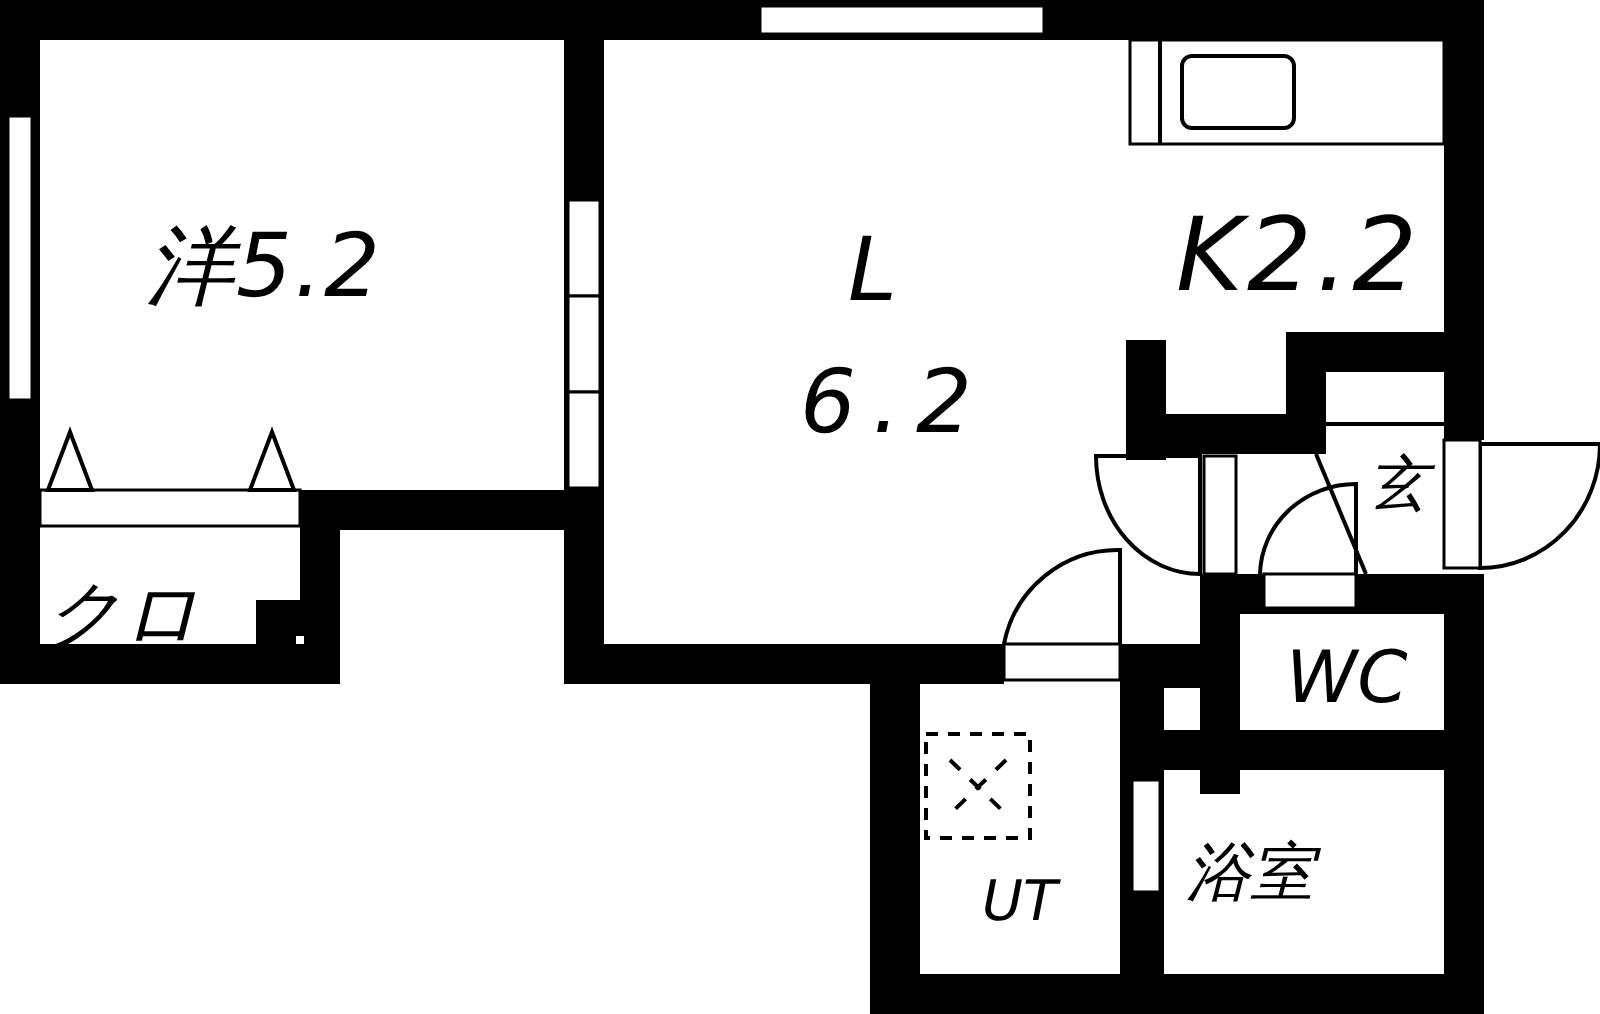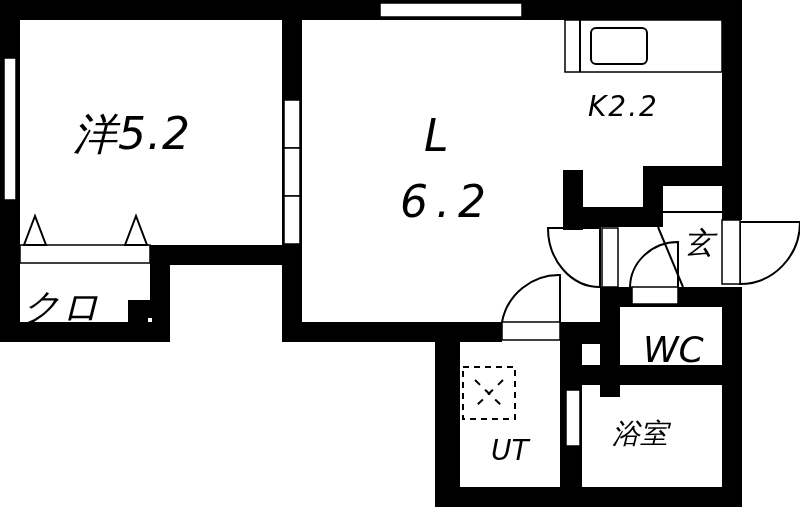--- a/index.html
+++ b/index.html
@@ -75,17 +75,17 @@
 
   <rect class="dash" x="463" y="367" width="52" height="52"></rect>
   <line class="dash" x1="475" y1="380" x2="503" y2="407" style="stroke-dasharray:7 7"></line>
   <line class="dash" x1="503" y1="380" x2="475" y2="407" style="stroke-dasharray:7 7"></line>
 </svg>
 
 <div class="lbl" style="left:73px;top:112px;font-size:44px;letter-spacing:1px;">洋5.2</div>
 <div class="lbl" style="left:22px;top:288px;font-size:38px;">クロ</div>
 <div class="lbl" style="left:424px;top:114px;font-size:44px;">L</div>
 <div class="lbl" style="left:400px;top:180px;font-size:44px;letter-spacing:8px;">6.2</div>
-<div class="lbl" style="left:588px;top:93px;font-size:28px;letter-spacing:2px;">K2.2</div>
+<div class="lbl" style="left:588px;top:103px;font-size:51px;letter-spacing:2px;">K2.2</div>
 <div class="lbl" style="left:684px;top:228px;font-size:30px;">玄</div>
-<div class="lbl" style="left:643px;top:332px;font-size:36px;">WC</div>
+<div class="lbl" style="left:643px;top:322px;font-size:36px;">WC</div>
 <div class="lbl" style="left:491px;top:437px;font-size:28px;">UT</div>
-<div class="lbl" style="left:612px;top:420px;font-size:28px;">浴室</div>
+<div class="lbl" style="left:593px;top:420px;font-size:32px;">浴室</div>
 
 </body></html>

